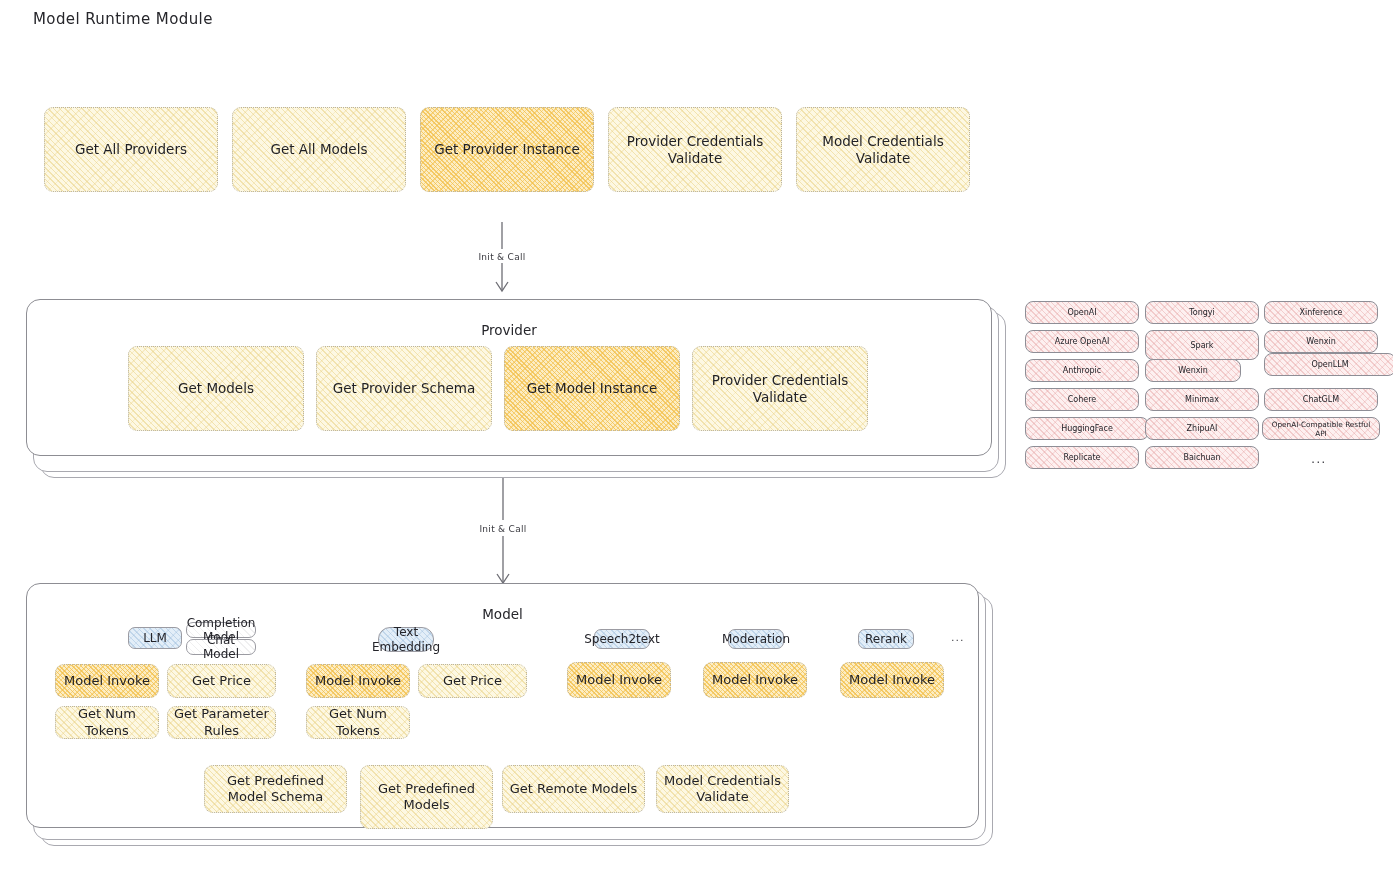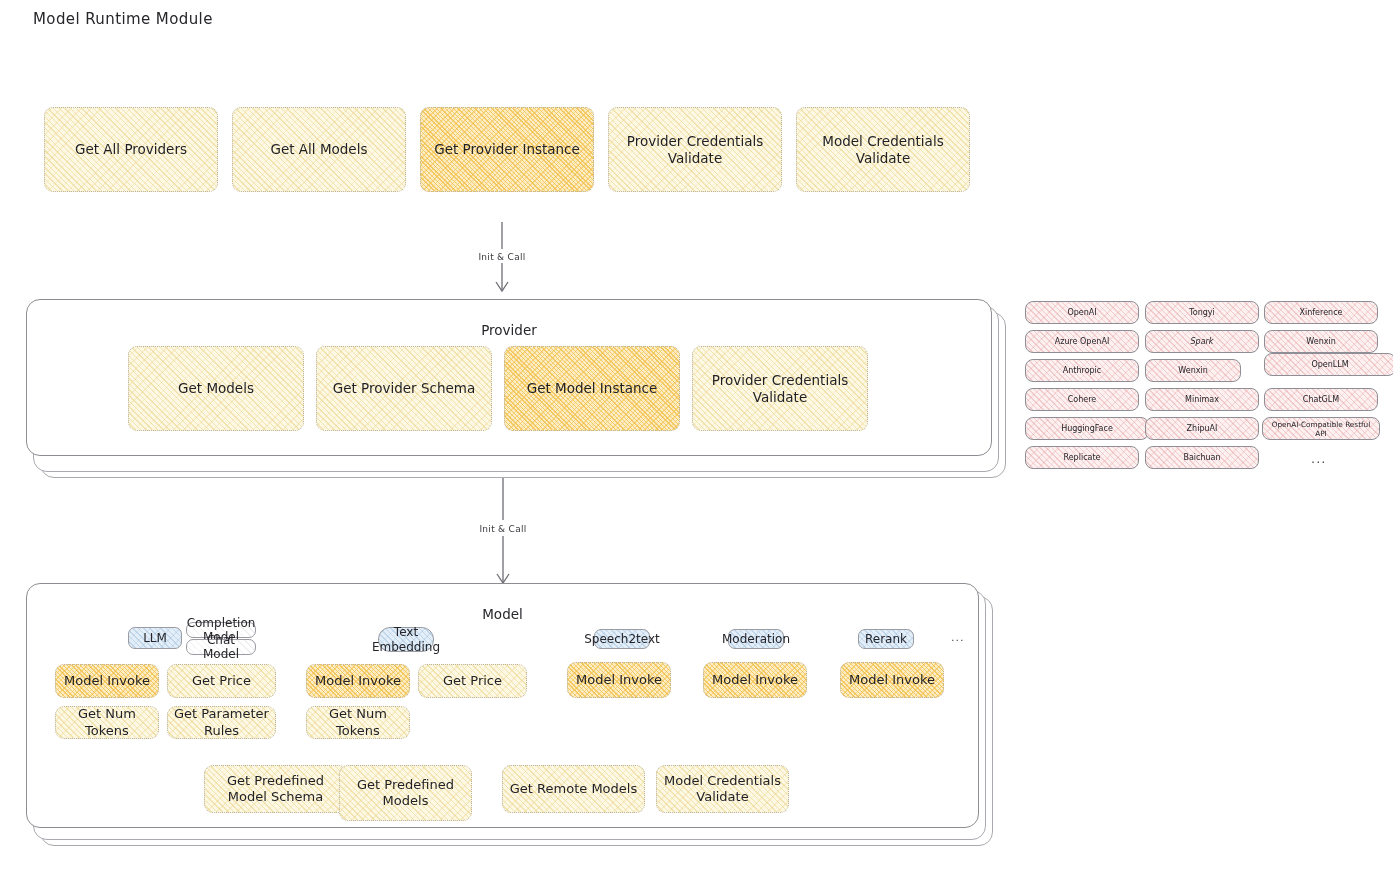--- a/index.html
+++ b/index.html
@@ -158,21 +158,21 @@
   <div class="node lg hatch-yellow" style="left:692px;top:346px;width:176px;height:85px;">Provider Credentials Validate</div>
 
   <div class="provchip hatch-pink" style="left:1025px;top:301px;width:114px;height:23px;">OpenAI</div>
   <div class="provchip hatch-pink" style="left:1025px;top:330px;width:114px;height:23px;">Azure OpenAI</div>
   <div class="provchip hatch-pink" style="left:1025px;top:359px;width:114px;height:23px;">Anthropic</div>
   <div class="provchip hatch-pink" style="left:1025px;top:388px;width:114px;height:23px;">Cohere</div>
   <div class="provchip hatch-pink" style="left:1025px;top:417px;width:124px;height:23px;">HuggingFace</div>
   <div class="provchip hatch-pink" style="left:1025px;top:446px;width:114px;height:23px;">Replicate</div>
 
   <div class="provchip hatch-pink" style="left:1145px;top:301px;width:114px;height:23px;">Tongyi</div>
-  <div class="provchip hatch-pink" style="left:1145px;top:330px;width:114px;height:23px;font-style:italic;">Spark</div>
+  <div class="provchip hatch-pink" style="left:1145px;top:330px;width:114px;height:30px;">Spark</div>
   <div class="provchip hatch-pink" style="left:1145px;top:359px;width:96px;height:23px;">Wenxin</div>
   <div class="provchip hatch-pink" style="left:1145px;top:388px;width:114px;height:23px;">Minimax</div>
   <div class="provchip hatch-pink" style="left:1145px;top:417px;width:114px;height:23px;">ZhipuAI</div>
   <div class="provchip hatch-pink" style="left:1145px;top:446px;width:114px;height:23px;">Baichuan</div>
 
   <div class="provchip hatch-pink" style="left:1264px;top:301px;width:114px;height:23px;">Xinference</div>
   <div class="provchip hatch-pink" style="left:1264px;top:330px;width:114px;height:23px;">Wenxin</div>
   <div class="provchip hatch-pink" style="left:1264px;top:353px;width:132px;height:23px;border-radius:8px;">OpenLLM</div>
   <div class="provchip hatch-pink" style="left:1264px;top:388px;width:114px;height:23px;">ChatGLM</div>
   <div class="provchip hatch-pink" style="left:1262px;top:417px;width:118px;height:23px;font-size:7.3px;">OpenAI-Compatible Restful API</div>
@@ -203,17 +203,17 @@
 
   <div class="chip hatch-blue" style="left:728px;top:629px;width:56px;height:20px;">Moderation</div>
   <div class="node md hatch-orange" style="left:703px;top:662px;width:104px;height:36px;">Model Invoke</div>
 
   <div class="chip hatch-blue" style="left:858px;top:629px;width:56px;height:20px;">Rerank</div>
   <div class="node md hatch-orange" style="left:840px;top:662px;width:104px;height:36px;">Model Invoke</div>
 
   <div class="ellipsis" style="left:951px;top:631px;font-size:11px;">...</div>
 
   <div class="node md hatch-yellow" style="left:204px;top:765px;width:143px;height:48px;">Get Predefined Model Schema</div>
-  <div class="node md hatch-yellow" style="left:339px;top:765px;width:133px;height:56px;">Get Predefined Models</div>
+  <div class="node md hatch-yellow" style="left:360px;top:765px;width:133px;height:64px;">Get Predefined Models</div>
   <div class="node md hatch-yellow" style="left:502px;top:765px;width:143px;height:48px;">Get Remote Models</div>
   <div class="node md hatch-yellow" style="left:656px;top:765px;width:133px;height:48px;">Model Credentials Validate</div>
 
 </div>
 
 </body></html>

